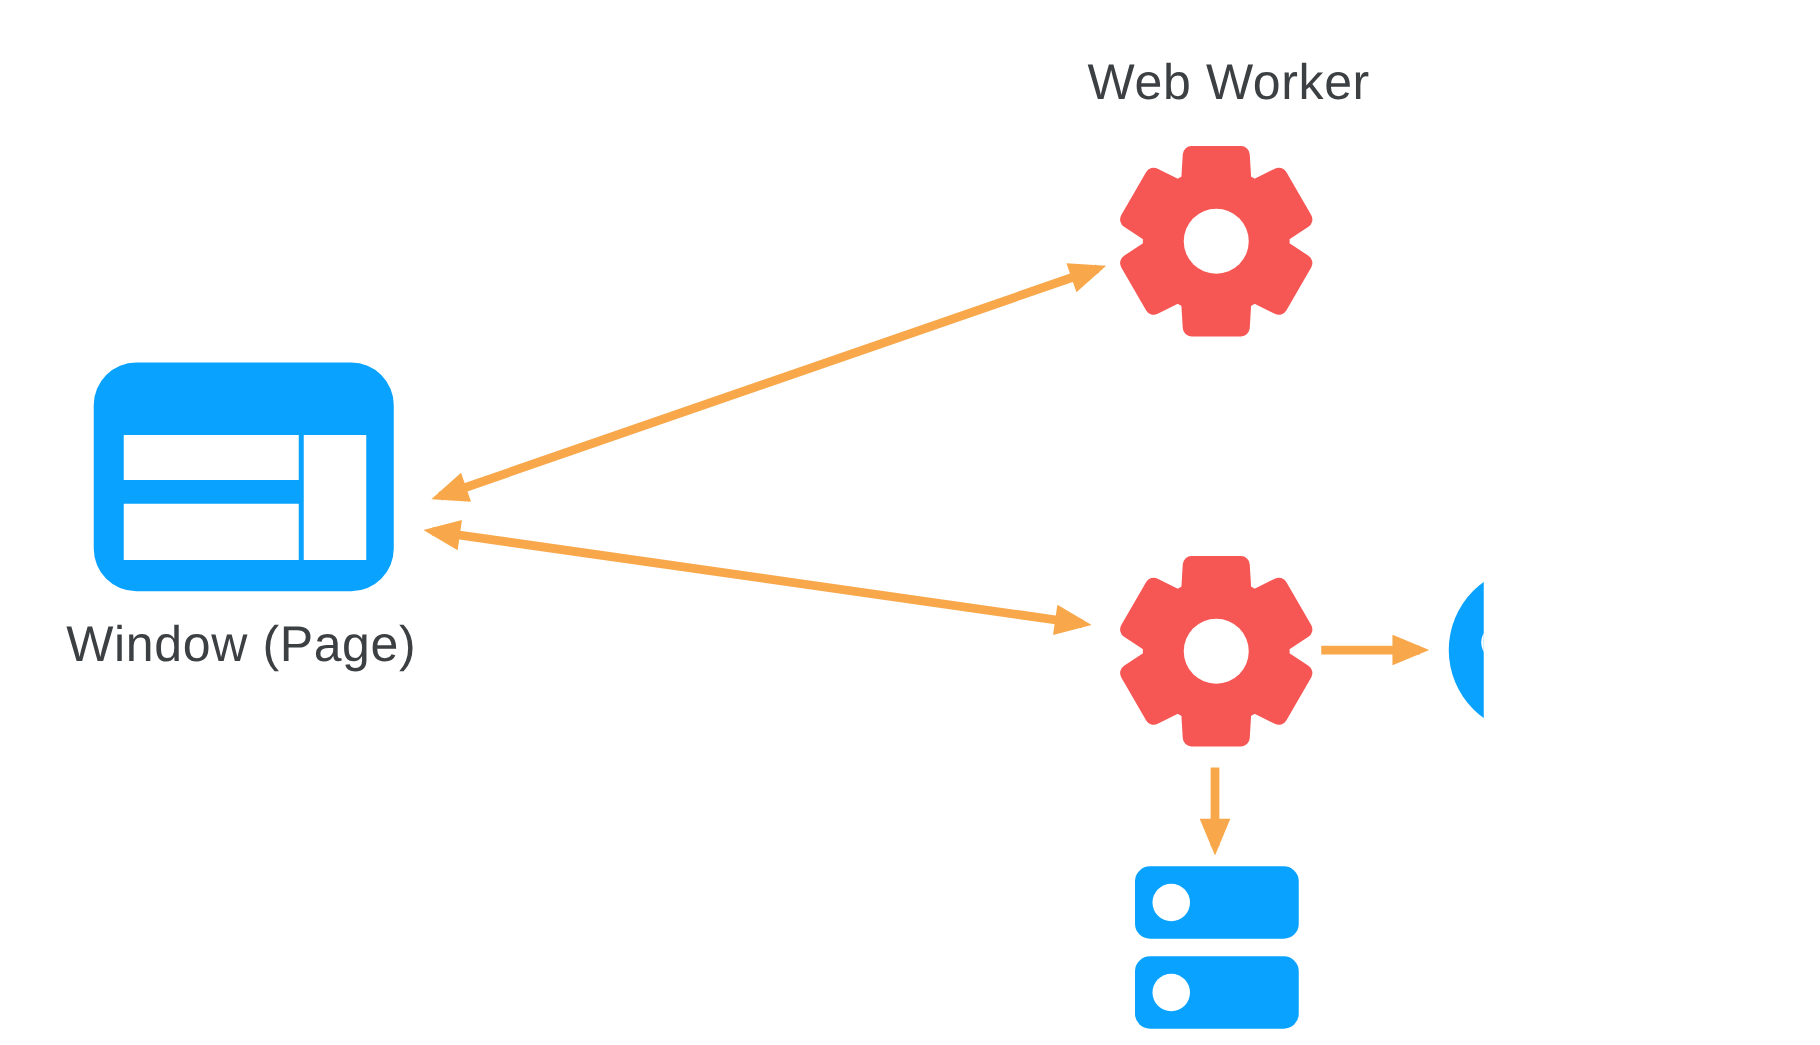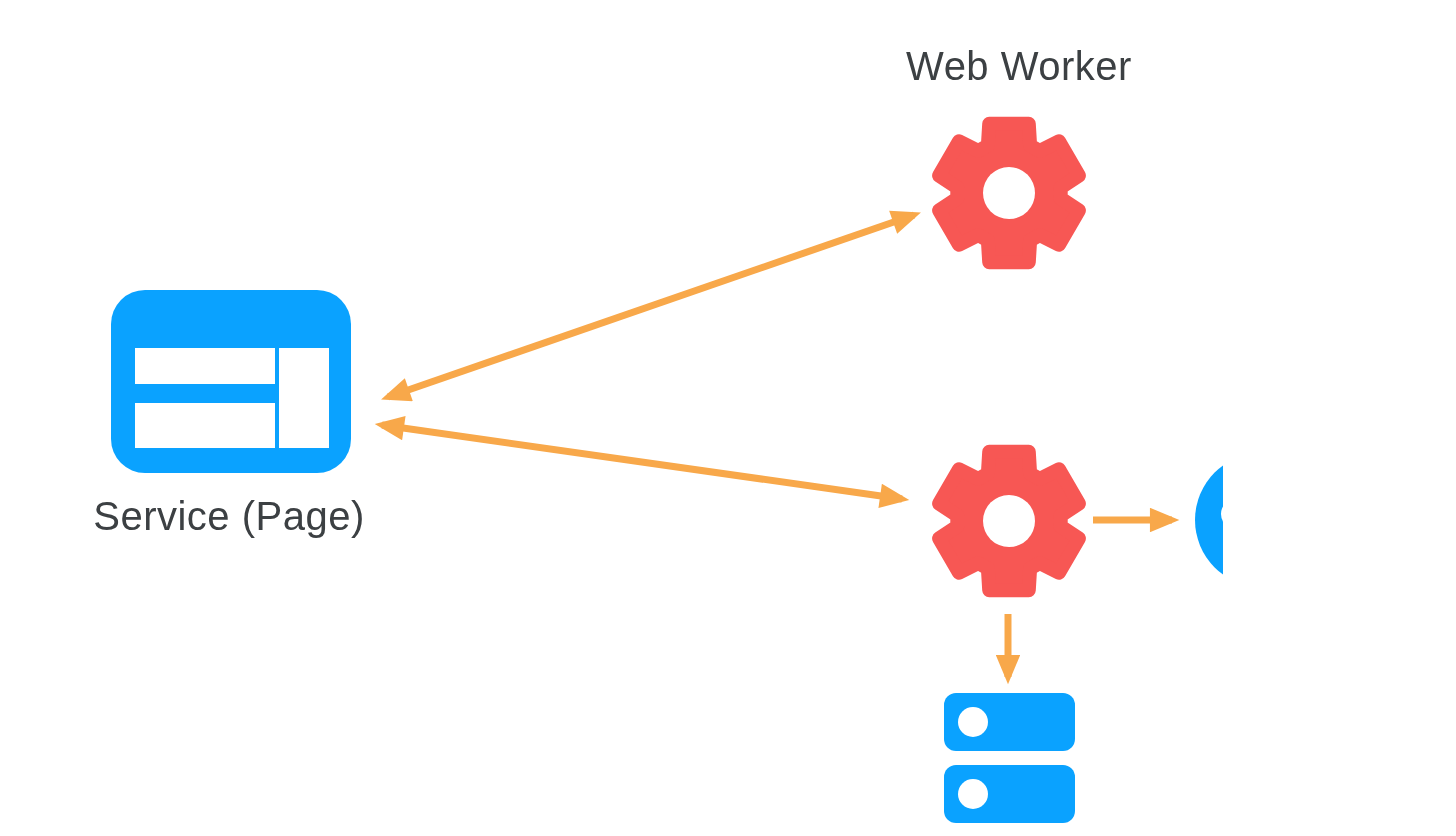--- a/index.html
+++ b/index.html
@@ -2,21 +2,20 @@
 <html><head>
 <meta charset="utf-8">
 <style>
   html,body{margin:0;padding:0;background:#fff;}
   .stage{
     position:relative;
     width:1187px;height:836px;
     background:#ffffff;
     overflow:hidden;
     font-family:"Liberation Sans","DejaVu Sans",sans-serif;
-    margin-left:36px;
   }
   .gfx{position:absolute;left:0;top:0;}
   .node-label{
     position:absolute;
     transform:translateX(-50%);
     color:#3C4043;
     font-size:40px;
     font-weight:500;
     letter-spacing:0.5px;
     white-space:nowrap;
@@ -93,14 +92,14 @@
       <rect x="908" y="693" width="131" height="58" rx="12" fill="#0AA2FF"></rect>
       <rect x="908" y="765" width="131" height="58" rx="12" fill="#0AA2FF"></rect>
       <circle cx="937" cy="722" r="15" fill="#FFFFFF"></circle>
       <circle cx="937" cy="794" r="15" fill="#FFFFFF"></circle>
     </g>
   </svg>
 
   <div class="node-label" style="left:983px;top:46px;">Web Worker</div>
 
 
-  <div class="node-label" style="left:193px;top:496px;">Service (Page)</div>
+  <div class="node-label" style="left:193px;top:496px;">Window (Page)</div>
 </div>
 
 </body></html>

